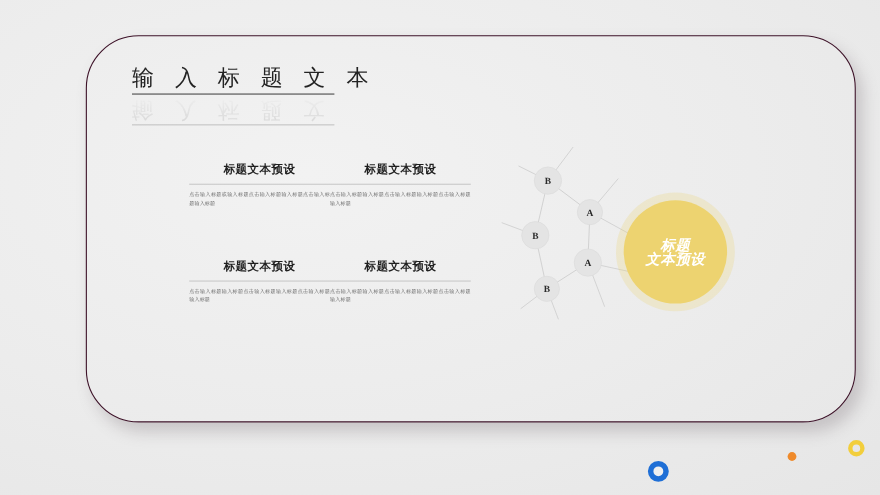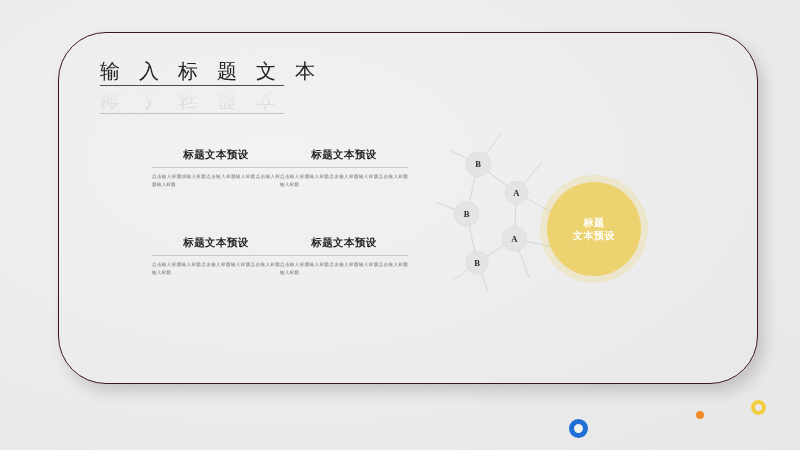--- a/index.html
+++ b/index.html
@@ -2,21 +2,21 @@
 <html><head>
 <meta charset="utf-8">
 <style>
   * { margin:0; padding:0; box-sizing:border-box; }
   html,body{ width:800px; height:450px; }
   body{
     font-family:"Liberation Sans","DejaVu Sans",sans-serif;
     background:radial-gradient(ellipse at 35% 35%, #f2f2f2 0%, #ececec 55%, #e6e6e6 100%);
     overflow:hidden; position:relative;
   }
-  #slide{ position:absolute; inset:0; }
+  #slide{ position:absolute; inset:0;margin-left:20px; }
 
   
   .frame{
     position:absolute; left:58px; top:32px; width:700px; height:352px;
     border:1.6px solid #3d1228;
     border-radius:48px;
     box-shadow: 6px 8px 14px rgba(120,110,115,.30);
     background:transparent;
   }
 
@@ -59,23 +59,24 @@
   .graph svg{ width:100%; height:100%; overflow:visible; }
 
   
   .ycircle{
     position:absolute; left:547px; top:182px; width:94px; height:94px;
     border-radius:50%; background:#edd370;
     display:flex; flex-direction:column; align-items:center; justify-content:center;
     box-shadow:0 0 0 7px rgba(237,211,112,.25);
   }
   .ycircle span{
-    color:#fff; font-size:10px; line-height:13px; font-weight:700;
+    color:#fff; font-size:13px; line-height:13px; font-weight:700;
     letter-spacing:.6px; text-align:left;
     font-family:"Liberation Serif","DejaVu Serif",serif;
+    font-style:italic;
   }
 
   
   .dot{ position:absolute; border-radius:50%; }
   .dot-blue{ left:569px; top:419px; width:19px; height:19px;
              border:5px solid #1f6fd6; background:#f0f0f0; }
   .dot-orange{ left:696px; top:411px; width:8px; height:8px; background:#ef8a2b; }
   .dot-yellow{ left:751px; top:400px; width:15px; height:15px;
                border:4px solid #f2ce3c; background:transparent; }
 </style>

